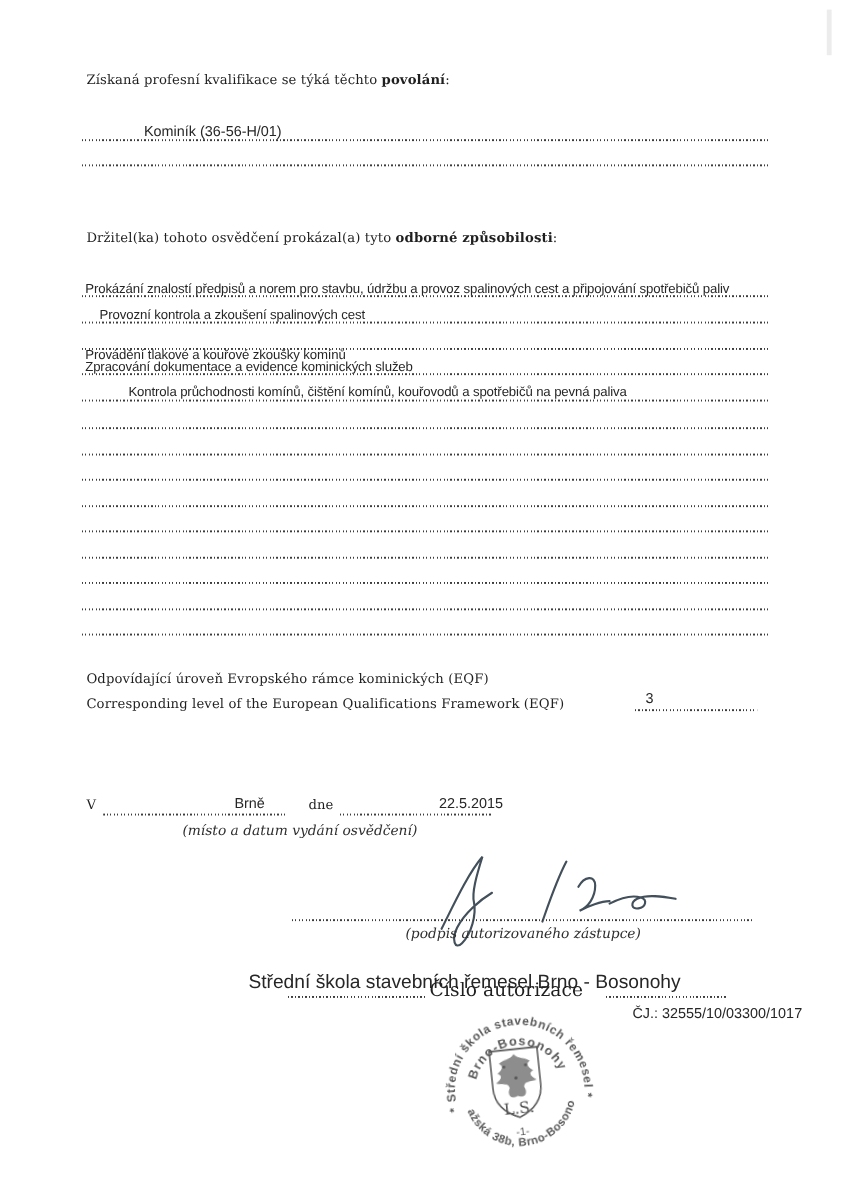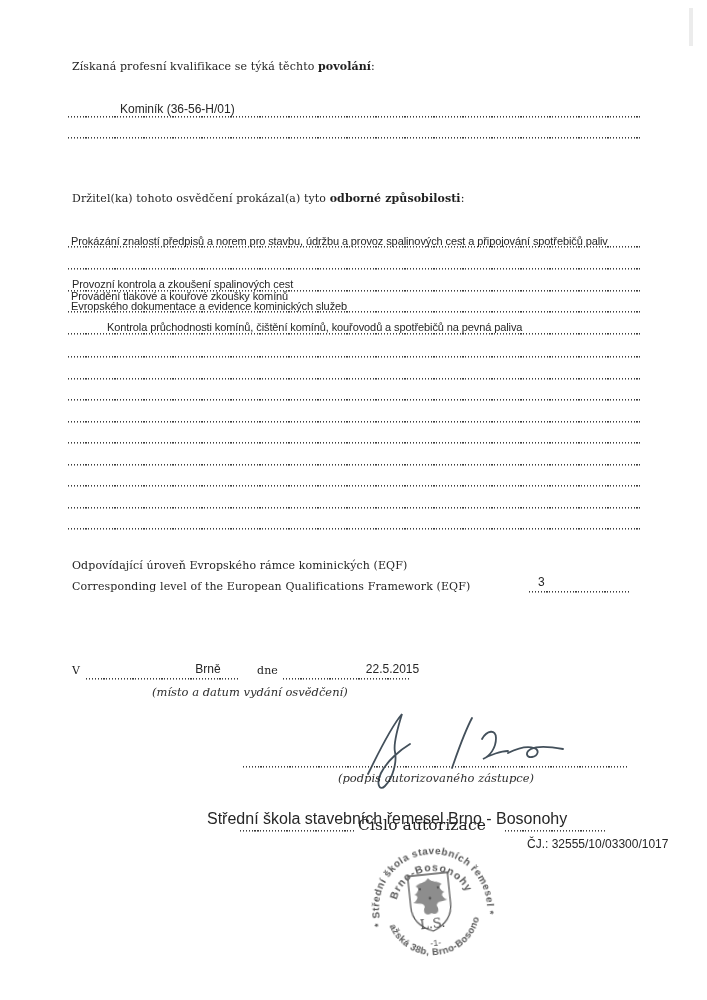--- a/index.html
+++ b/index.html
@@ -39,27 +39,27 @@
   <div class="dotline" style="left:68px;top:116px;width:572px;"></div>
   <div class="dotline" style="left:68px;top:137px;width:572px;"></div>
 
   <div class="abs serif" style="left:72px;top:192px;">
     <span>Držitel(ka) tohoto osvědčení prokázal(a) tyto </span><b>odborné způsobilosti</b><span>:</span>
   </div>
 
   <div class="abs sans comp-text" style="left:71px;top:235px;">Prokázání znalostí předpisů a norem pro stavbu, údržbu a provoz spalinových cest a připojování spotřebičů paliv</div>
   <div class="dotline" style="left:68px;top:246px;width:572px;"></div>
 
-  <div class="abs sans comp-text" style="left:72px;top:257px;margin-top:21px;">Provozní kontrola a zkoušení spalinových cest</div>
+  <div class="abs sans comp-text" style="left:83px;top:257px;">Provozní kontrola a zkoušení spalinových cest</div>
   <div class="dotline" style="left:68px;top:268px;width:572px;"></div>
 
   <div class="abs sans comp-text" style="left:71px;top:290px;">Provádění tlakové a kouřové zkoušky komínů</div>
   <div class="dotline" style="left:68px;top:289.5px;width:572px;"></div>
 
-  <div class="abs sans comp-text" style="left:71px;top:300px;">Evropského dokumentace a evidence kominických služeb</div>
+  <div class="abs sans comp-text" style="left:71px;top:300px;">Zpracování dokumentace a evidence kominických služeb</div>
   <div class="dotline" style="left:68px;top:311px;width:572px;"></div>
 
   <div class="abs sans comp-text" style="left:71px;top:321px;margin-left:36px;">Kontrola průchodnosti komínů, čištění komínů, kouřovodů a spotřebičů na pevná paliva</div>
   <div class="dotline" style="left:68px;top:333px;width:572px;"></div>
 
   <div class="dotline" style="left:68px;top:356px;width:572px;"></div>
   <div class="dotline" style="left:68px;top:377.5px;width:572px;"></div>
   <div class="dotline" style="left:68px;top:399px;width:572px;"></div>
   <div class="dotline" style="left:68px;top:420.5px;width:572px;"></div>
   <div class="dotline" style="left:68px;top:442px;width:572px;"></div>

